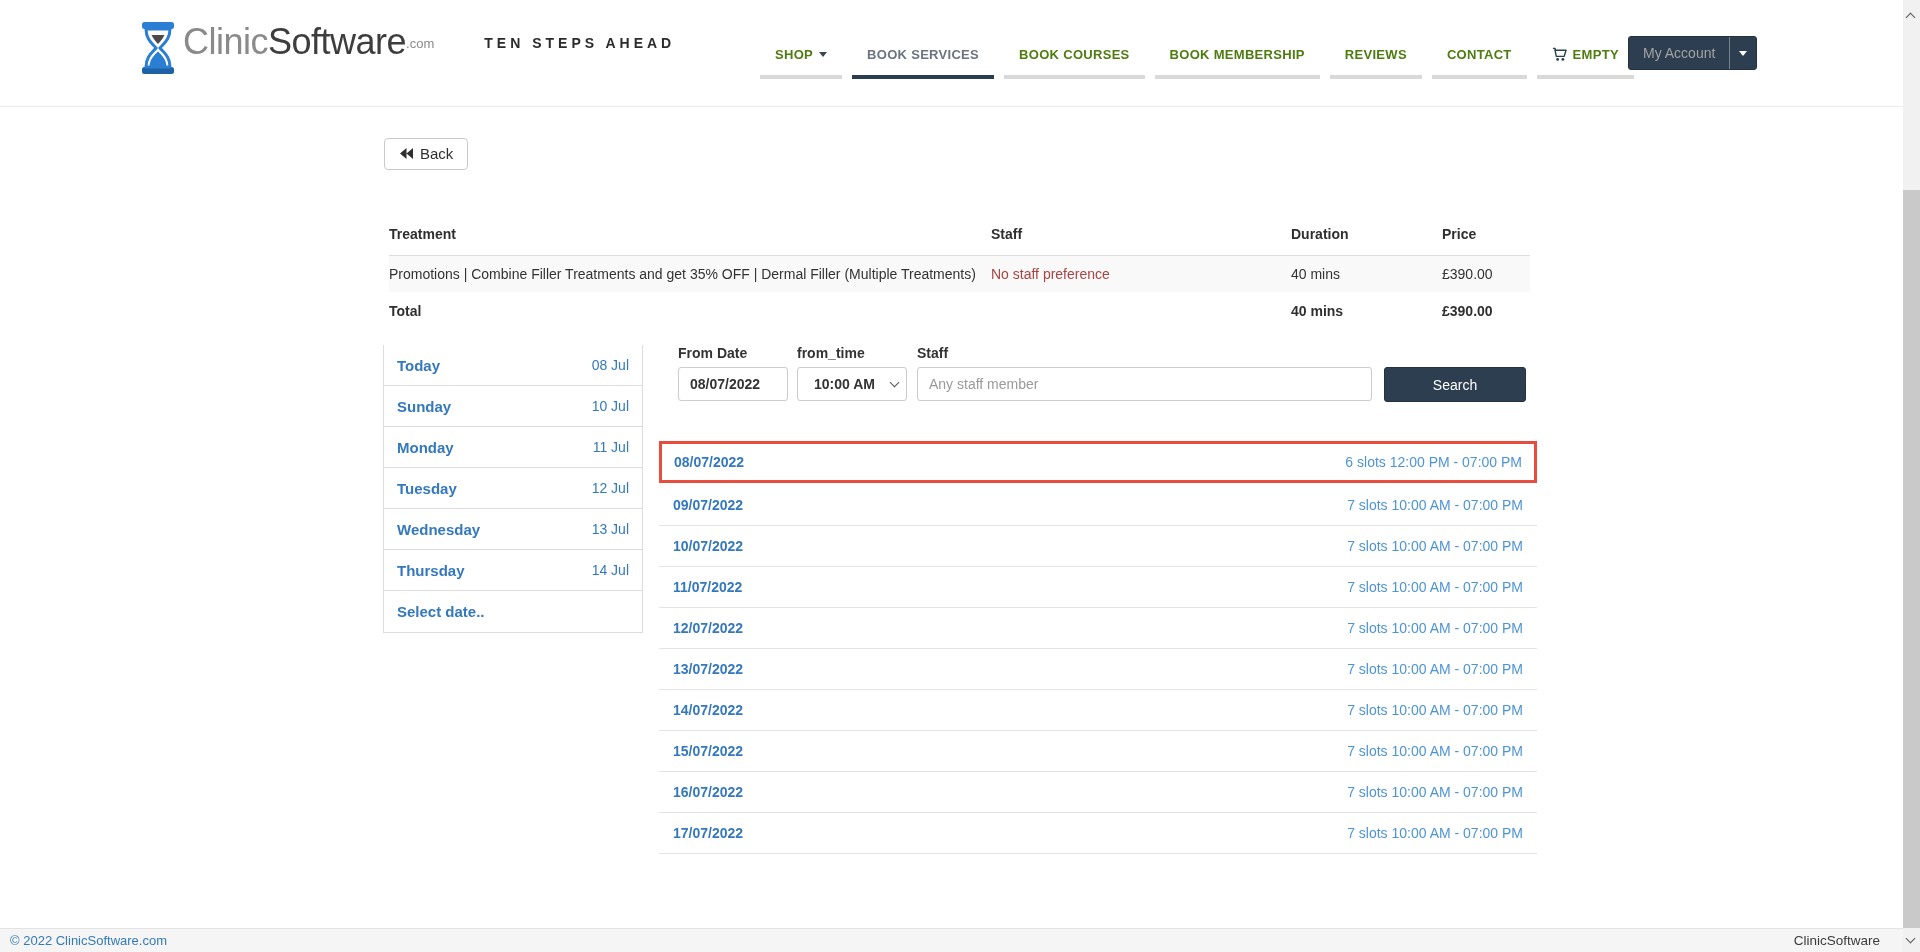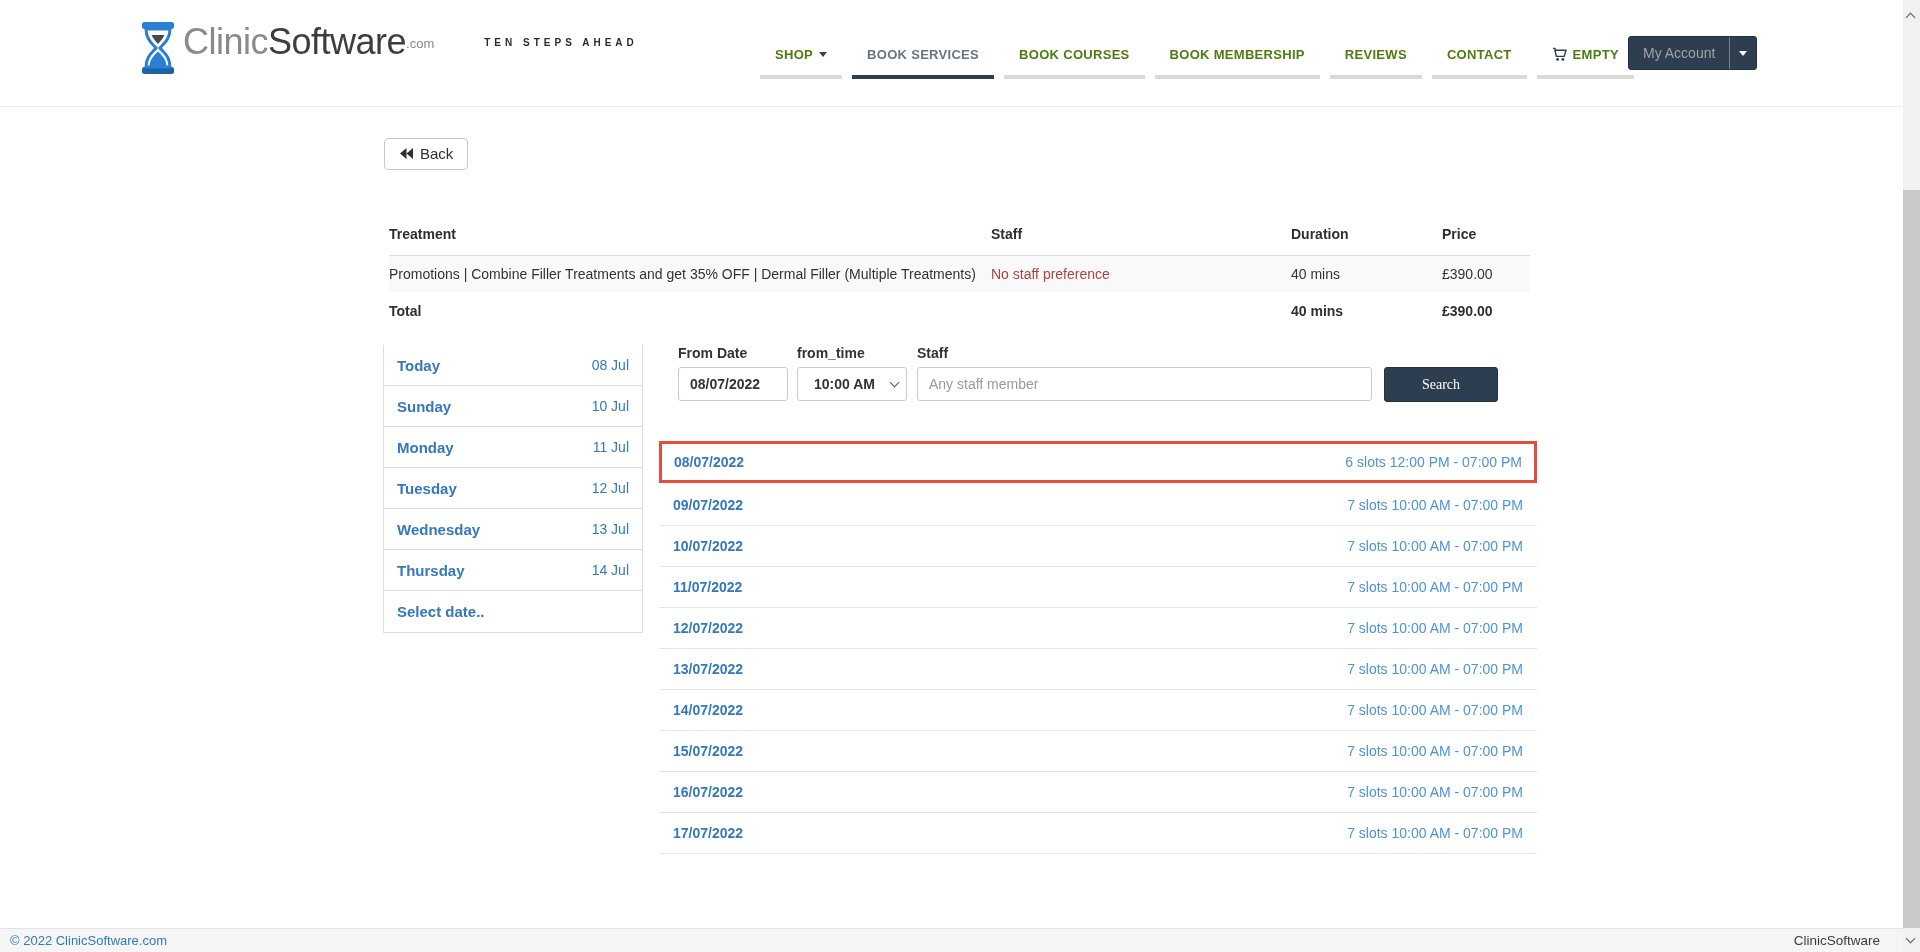--- a/index.html
+++ b/index.html
@@ -9,21 +9,21 @@
 
   
   .header { position:absolute; top:0; left:0; width:1920px; height:107px; background:#fff; border-bottom:1px solid #ececec; }
   .logo { position:absolute; left:140px; top:22px; display:flex; gap:7px; align-items:flex-start; cursor:pointer; }
   .logo-text { display:flex; }
   .wordmark { font-size:36px; line-height:40px; letter-spacing:-0.5px; white-space:nowrap; }
   .wm-1 { color:#8a8a8a; } .wm-2 { color:#3d3d3d; }
   .wm-tld { font-size:13px; color:#8a8a8a; vertical-align:top; position:relative; top:2px; letter-spacing:0; }
   .tagline-row { display:flex; align-items:center; gap:8px; margin-top:1px; margin-left:42px; }
   .tagline-line { flex:1; height:2px; background:#2a7fd4; }
-  .tagline { font-size:10px; font-weight:700; letter-spacing:4px; color:#2b2b2b; white-space:nowrap; }
+  .tagline { font-size:14px; font-weight:700; letter-spacing:4px; color:#2b2b2b; white-space:nowrap; }
 
   .nav { position:absolute; left:760px; top:0; height:107px; display:flex; align-items:center; gap:10px; }
   .nav-item { display:flex; align-items:center; gap:6px; padding:0 15px 13px; margin-top:19px;
               border-bottom:4px solid #d9d9d9; font-size:13px; font-weight:700; letter-spacing:.3px;
               color:#4d7c0f; text-decoration:none; cursor:pointer; white-space:nowrap; }
   .nav-item.active { color:#6a7482; border-bottom-color:#2b3e50; }
   .tri-down { width:0; height:0; border-left:4px solid transparent; border-right:4px solid transparent; border-top:5px solid #3b4450; display:inline-block; }
 
   .account-btn { position:absolute; left:1628px; top:36px; height:34px; display:flex; align-items:stretch;
                  background:#2c3e50; border:1px solid #24323f; border-radius:3px; color:#a3a3a3; cursor:pointer; }
@@ -52,22 +52,22 @@
             font-family:inherit; color:#333; width:100%; background:#fff; }
   .finput.bold { font-weight:700; }
   .finput::placeholder { color:#9a9a9a; font-weight:400; }
   .select-wrap { position:relative; width:110px; }
   .fselect { appearance:none; -webkit-appearance:none; height:34px; width:110px; border:1px solid #ccc; border-radius:3px;
              font-size:14px; font-weight:700; color:#333; padding:0 24px 0 16px; background:#fff; font-family:inherit; cursor:pointer; }
   .chev { display:inline-block; width:7px; height:7px; border-right:1.6px solid #555; border-bottom:1.6px solid #555; }
   .chev-down { transform:rotate(45deg); }
   .chev-up { transform:rotate(-135deg); }
   .select-chev { position:absolute; right:9px; top:12px; pointer-events:none; }
-  .search-btn { position:absolute; left:1384px; top:367px; width:114px; height:35px; background:#2c3e50;
-                color:#fff; border:1px solid #24323f; border-radius:3px; font-size:14px; font-family:Liberation Serif, serif; cursor:pointer; }
+  .search-btn { position:absolute; left:1384px; top:367px; width:142px; height:35px; background:#2c3e50;
+                color:#fff; border:1px solid #24323f; border-radius:3px; font-size:14px; font-family:Liberation Sans, sans-serif; cursor:pointer; }
 
   
   .qd-panel { position:absolute; left:383px; top:345px; width:260px; }
   .qd-header { background:#3a7cbe; color:#fff; font-size:15px; font-weight:700; padding:14px 13px; }
   .qd-list { border:1px solid #ddd; border-top:none; }
   .qd-row { display:flex; justify-content:space-between; align-items:center; height:41px; padding:0 13px;
             border-bottom:1px solid #ddd; cursor:pointer; background:#fff; }
   .qd-row:last-child { border-bottom:none; }
   .qd-day { font-size:15px; font-weight:700; color:#3478bd; }
   .qd-date { font-size:14px; color:#3478bd; }

